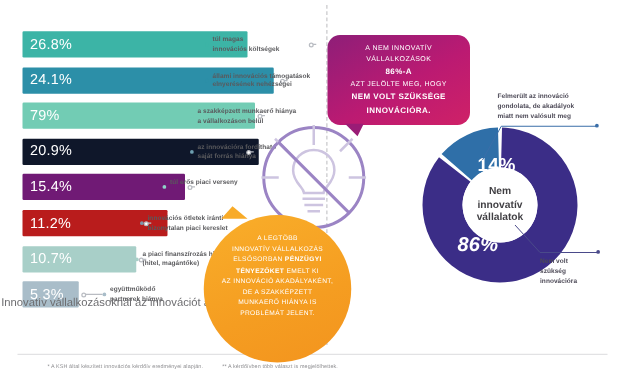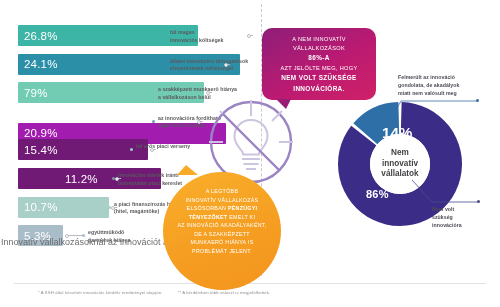--- a/index.html
+++ b/index.html
@@ -174,21 +174,21 @@
     line-height: 1.3;
     color: #403f43;
     white-space: pre-line;
   }
   .slice-label {
     position: absolute;
     color: #ffffff;
     font-weight: bold;
     letter-spacing: .2px;
   }
-  .slice-label.big { font-size: 11px; }
+  .slice-label.big { font-size: 16px; font-style: italic; }
   .slice-label.small { font-size: 15px; }
 
   .ann {
     position: absolute;
     font-size: 5.2px;
     font-weight: bold;
     line-height: 1.55;
     color: #4d4a57;
     letter-spacing: .05px;
     white-space: pre-line;
@@ -233,60 +233,60 @@
         <div class="bar" style="width: 180px; background: rgb(60, 180, 166);">
           <span class="bar-value">26.8%</span>
         </div>
         <div class="leader" style="left: 231px; width: 4px;"></div>
         <div class="leader-dot hollow" style="left: 229px;"></div>
         <div class="leader-dot" style="left: 146px; background: rgb(60, 180, 166);"></div>
         <div class="bar-label" style="left: 152px;">túl magas
 innovációs költségek</div>
       </div>
       <div class="bar-row" style="top: 53.6px; width: 240px;">
-        <div class="bar" style="width: 222px; background: rgb(44, 143, 168);">
+        <div class="bar" style="width: 201px; background: rgb(44, 143, 168);">
           <span class="bar-value">24.1%</span>
         </div>
         <div class="leader" style="left: 208.131px; width: 4px;"></div>
         <div class="leader-dot hollow" style="left: 206.131px;"></div>
         <div class="leader-dot" style="left: 146px; background: rgb(44, 143, 168);"></div>
         <div class="bar-label" style="left: 152px;">állami innovációs támogatások
 elnyerésének nehézségei</div>
       </div>
       <div class="bar-row" style="top: 82.2px; width: 240px;">
         <div class="bar" style="width: 186.343px; background: rgb(114, 204, 180);">
           <span class="bar-value">79%</span>
         </div>
         <div class="leader" style="left: 190.343px; width: 4px;"></div>
         <div class="leader-dot hollow" style="left: 188.343px;"></div>
         <div class="leader-dot" style="left: 134px; background: rgb(114, 204, 180);"></div>
         <div class="bar-label" style="left: 140px;">a szakképzett munkaerő hiánya
 a vállalkozáson belül</div>
       </div>
       <div class="bar-row" style="top: 110.8px; width: 240px;">
-        <div class="bar" style="width: 208px; background: #a21caf; margin-top: 12px;">
+        <div class="bar" style="width: 189px; background: #0f172a;">
           <span class="bar-value">20.9%</span>
         </div>
         <div class="leader" style="left: 181.026px; width: 4px;"></div>
         <div class="leader-dot hollow" style="left: 179.026px;"></div>
         <div class="leader-dot" style="left: 134px; background: rgb(110, 159, 176);"></div>
         <div class="bar-label" style="left: 140px;">az innovációra fordítható
 saját forrás hiánya</div>
       </div>
       <div class="bar-row" style="top: 139.4px; width: 240px;">
         <div class="bar" style="width: 130.44px; background: #701a75;">
           <span class="bar-value">15.4%</span>
         </div>
         <div class="leader" style="left: 134.44px; width: 4px;"></div>
         <div class="leader-dot hollow" style="left: 132.44px;"></div>
         <div class="leader-dot" style="left: 112px; background: rgb(143, 210, 200);"></div>
         <div class="bar-label" style="left: 118px;">túl erős piaci verseny</div>
       </div>
       <div class="bar-row" style="top: 168px; width: 240px;">
-        <div class="bar" style="width: 102px; background: #701a75; padding-left: 41px;">
+        <div class="bar" style="width: 116px; background: #b91c1c;">
           <span class="bar-value">11.2%</span>
         </div>
         <div class="leader" style="left: 98.8657px; width: 4px;"></div>
         <div class="leader-dot hollow" style="left: 96.8657px;"></div>
         <div class="leader-dot" style="left: 94px; background: rgb(126, 147, 168);"></div>
         <div class="bar-label" style="left: 100px;">innovációs ötletek iránti
 bizonytalan piaci kereslet</div>
       </div>
       <div class="bar-row" style="top: 196.6px; width: 240px;">
         <div class="bar" style="width: 90.6306px; background: rgb(168, 207, 200);">

